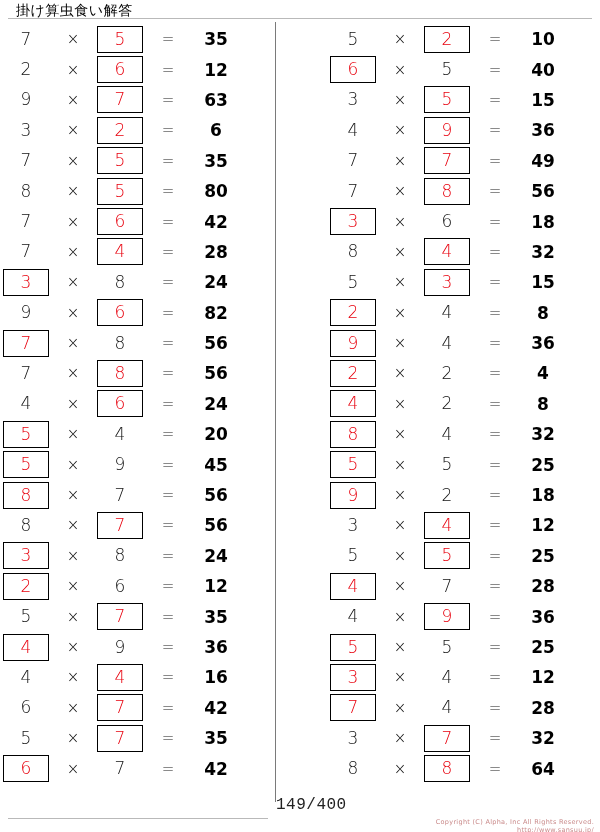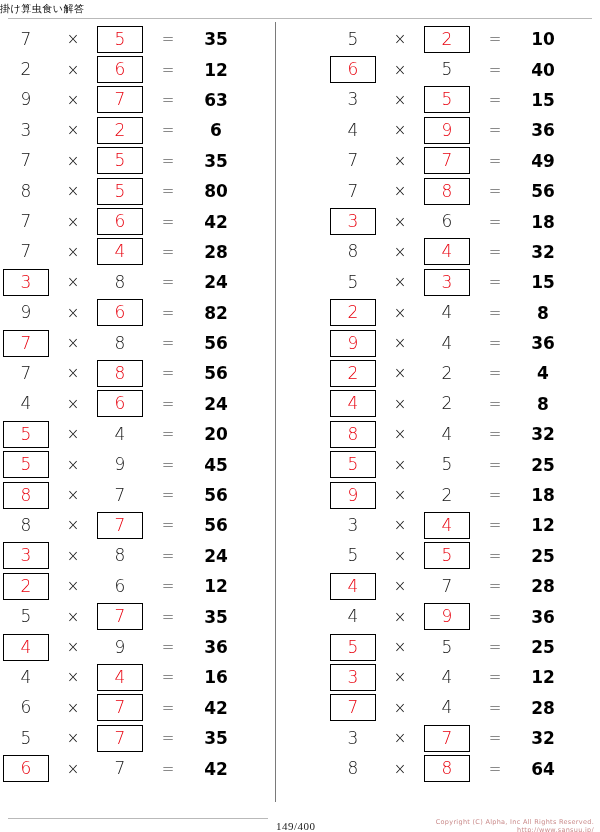--- a/index.html
+++ b/index.html
@@ -10,22 +10,22 @@
     font-family: "Liberation Sans", sans-serif;
     color: #000000;
   }
   #page {
     position: relative;
     width: 600px; height: 832px;
     overflow: hidden;
   }
   .title {
     position: absolute;
-    left: 0; top: 2px;
-    font-size: 10px;
+    left: 16px; top: 2px;
+    font-size: 14px;
     font-family: Liberation Mono, monospace;
     color: #000;
     letter-spacing: 0.5px;
   }
   .top-rule {
     position: absolute;
     left: 8px; top: 18px;
     width: 584px; height: 1px;
     background: #b9b9b9;
   }
@@ -102,23 +102,23 @@
   }
   .val.plain { color: #111; border: 1px solid transparent; }
   .footer-rule {
     position: absolute;
     left: 8px; top: 818px;
     width: 260px; height: 1px;
     background: #b9b9b9;
   }
   .page-num {
     position: absolute;
-    left: 276px; top: 820px;
-    font-size: 11px;
-    font-family: Liberation Serif, serif;
+    left: 276px; top: 796px;
+    font-size: 16px;
+    font-family: Liberation Mono, monospace;
     color: #222;
     letter-spacing: 0.5px;
   }
   .copyright {
     position: absolute;
     right: 6px; top: 818px;
     font-size: 6.5px;
     font-family: "DejaVu Sans", sans-serif;
     color: #c98a8a;
     letter-spacing: 0.3px;

